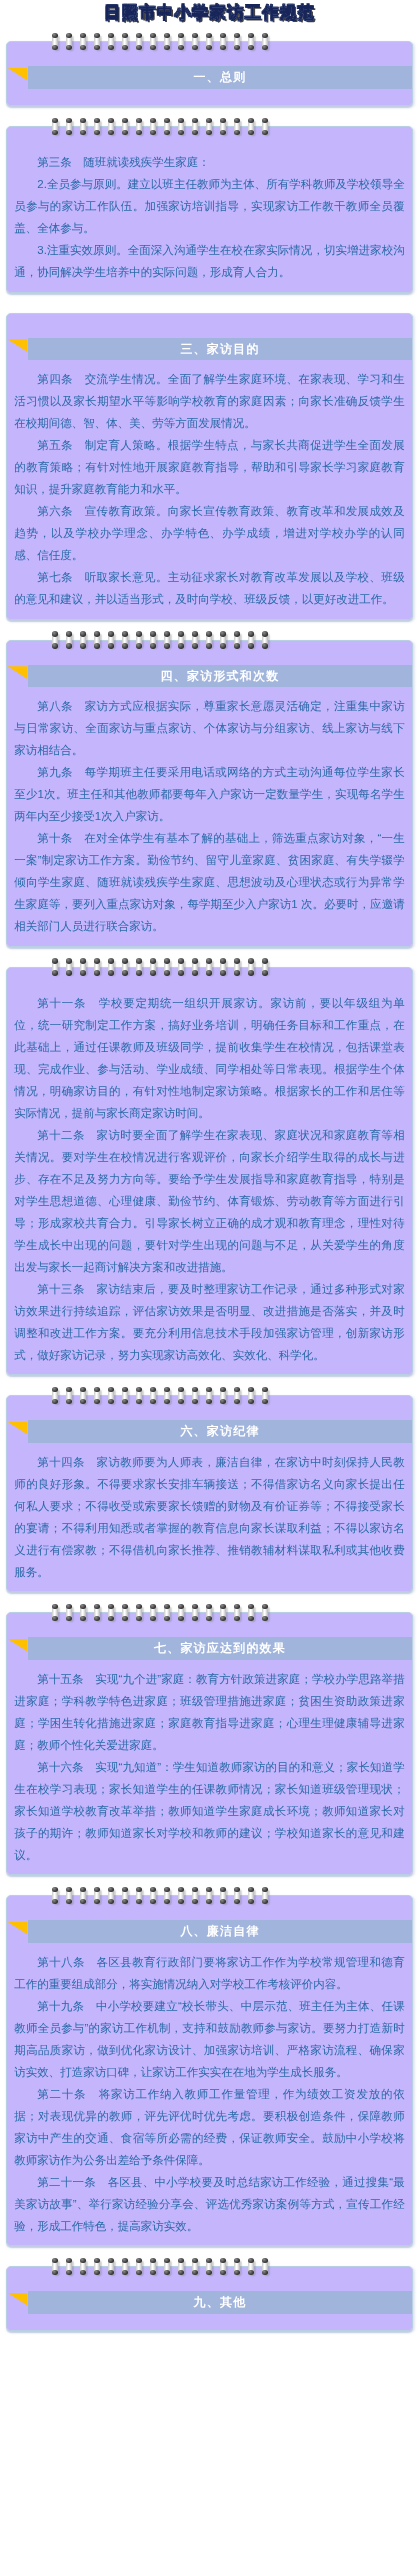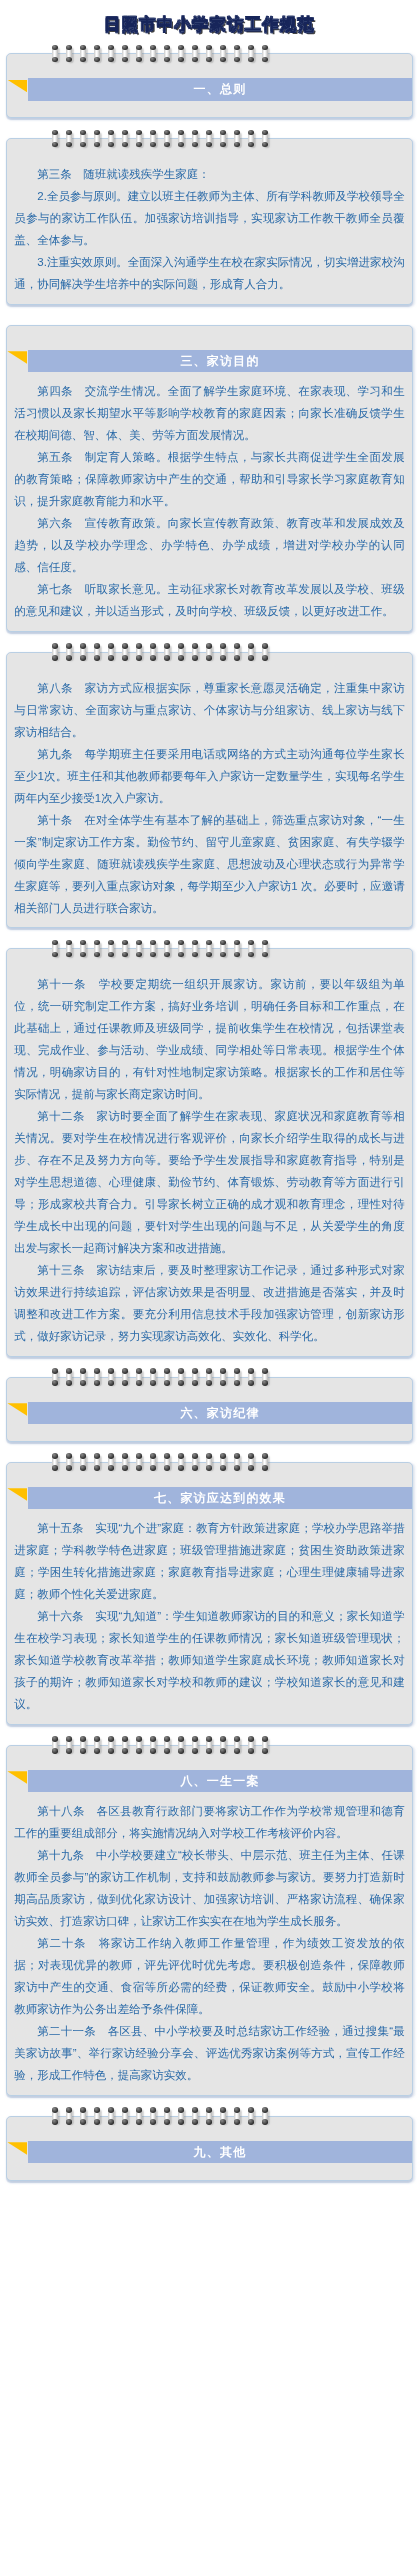--- a/index.html
+++ b/index.html
@@ -4,42 +4,42 @@
 <style>
   html, body { margin: 0; padding: 0; background: #ffffff; }
   body {
     width: 419px;
     margin: 0 auto;
     font-family: "Liberation Sans", "DejaVu Sans", sans-serif;
   }
 
   
   .page-title {
-    margin: 14px 0 0 0;
+    margin: 2px 0 0 0;
     text-align: center;
     font-size: 16.4px;
     font-weight: bold;
     letter-spacing: 1.2px;
     color: var(--title-fill-color, #c3d7ea);
     -webkit-text-stroke: 0.6px var(--title-outline-color, #17255a);
     text-shadow:
       -0.6px -0.6px 0 var(--title-outline-color, #17255a),
        0.6px -0.6px 0 var(--title-outline-color, #17255a),
       -0.6px  0.6px 0 var(--title-outline-color, #17255a),
        0.6px  0.6px 0 var(--title-outline-color, #17255a),
        1.8px  1.8px 0 rgba(35,35,35,.85);
   }
 
   main { padding-top: 17px; padding-bottom: 6px; }
 
   
   .card {
     position: relative;
     margin: 0 6px 20px 6px;
-    background: #e5e5e5;
+    background: #c4b5fd;
     border: 0.6px solid var(--card-border-color, #b9cfe4);
     border-radius: 4.9px;
     padding: 24px 0 8.5px 0;
     box-shadow: 0 1.2px 1.2px rgba(160,180,210,.5), 1.2px 1.8px 2.4px rgba(175,190,215,.35);
   }
 
   
   .rings {
     position: absolute;
     top: -8.5px;
@@ -162,21 +162,21 @@
   </article>
 
   <article class="card">
 
     <div class="banner">
       <span class="corner"></span>
       <h2>三、家访目的</h2>
     </div>
     <div class="content">
         <p>第四条　交流学生情况。全面了解学生家庭环境、在家表现、学习和生活习惯以及家长期望水平等影响学校教育的家庭因素；向家长准确反馈学生在校期间德、智、体、美、劳等方面发展情况。</p>
-        <p>第五条　制定育人策略。根据学生特点，与家长共商促进学生全面发展的教育策略；保障教师家访中产生的交通，帮助和引导家长学习家庭教育知识，提升家庭教育能力和水平。</p>
+        <p>第五条　制定育人策略。根据学生特点，与家长共商促进学生全面发展的教育策略；有针对性地开展家庭教育指导，帮助和引导家长学习家庭教育知识，提升家庭教育能力和水平。</p>
         <p>第六条　宣传教育政策。向家长宣传教育政策、教育改革和发展成效及趋势，以及学校办学理念、办学特色、办学成绩，增进对学校办学的认同感、信任度。</p>
         <p>第七条　听取家长意见。主动征求家长对教育改革发展以及学校、班级的意见和建议，并以适当形式，及时向学校、班级反馈，以更好改进工作。</p>
       </div>
   </article>
 
   <article class="card">
     <div class="rings">
         <span class="ring"></span>
         <span class="ring"></span>
         <span class="ring"></span>
@@ -187,20 +187,24 @@
         <span class="ring"></span>
         <span class="ring"></span>
         <span class="ring"></span>
         <span class="ring"></span>
         <span class="ring"></span>
         <span class="ring"></span>
         <span class="ring"></span>
         <span class="ring"></span>
         <span class="ring"></span>
       </div>
+    <div class="banner">
+      <span class="corner"></span>
+      <h2>四、家访形式和次数</h2>
+    </div>
     <div class="content">
         <p>第八条　家访方式应根据实际，尊重家长意愿灵活确定，注重集中家访与日常家访、全面家访与重点家访、个体家访与分组家访、线上家访与线下家访相结合。</p>
         <p>第九条　每学期班主任要采用电话或网络的方式主动沟通每位学生家长至少1次。班主任和其他教师都要每年入户家访一定数量学生，实现每名学生两年内至少接受1次入户家访。</p>
         <p>第十条　在对全体学生有基本了解的基础上，筛选重点家访对象，“一生一案”制定家访工作方案。勤俭节约、留守儿童家庭、贫困家庭、有失学辍学倾向学生家庭、随班就读残疾学生家庭、思想波动及心理状态或行为异常学生家庭等，要列入重点家访对象，每学期至少入户家访1 次。必要时，应邀请相关部门人员进行联合家访。</p>
       </div>
   </article>
 
   <article class="card">
     <div class="rings">
         <span class="ring"></span>
@@ -243,20 +247,23 @@
         <span class="ring"></span>
         <span class="ring"></span>
         <span class="ring"></span>
         <span class="ring"></span>
         <span class="ring"></span>
       </div>
     <div class="banner">
       <span class="corner"></span>
       <h2>六、家访纪律</h2>
     </div>
+    <div class="content">
+        <p>第十四条　家访教师要为人师表，廉洁自律，在家访中时刻保持人民教师的良好形象。不得要求家长安排车辆接送；不得借家访名义向家长提出任何私人要求；不得收受或索要家长馈赠的财物及有价证券等；不得接受家长的宴请；不得利用知悉或者掌握的教育信息向家长谋取利益；不得以家访名义进行有偿家教；不得借机向家长推荐、推销教辅材料谋取私利或其他收费服务。</p>
+      </div>
   </article>
 
   <article class="card">
     <div class="rings">
         <span class="ring"></span>
         <span class="ring"></span>
         <span class="ring"></span>
         <span class="ring"></span>
         <span class="ring"></span>
         <span class="ring"></span>
@@ -295,21 +302,21 @@
         <span class="ring"></span>
         <span class="ring"></span>
         <span class="ring"></span>
         <span class="ring"></span>
         <span class="ring"></span>
         <span class="ring"></span>
         <span class="ring"></span>
       </div>
     <div class="banner">
       <span class="corner"></span>
-      <h2>八、一生一案</h2>
+      <h2>八、廉洁自律</h2>
     </div>
     <div class="content">
         <p>第十八条　各区县教育行政部门要将家访工作作为学校常规管理和德育工作的重要组成部分，将实施情况纳入对学校工作考核评价内容。</p>
         <p>第十九条　中小学校要建立“校长带头、中层示范、班主任为主体、任课教师全员参与”的家访工作机制，支持和鼓励教师参与家访。要努力打造新时期高品质家访，做到优化家访设计、加强家访培训、严格家访流程、确保家访实效、打造家访口碑，让家访工作实实在在地为学生成长服务。</p>
         <p>第二十条　将家访工作纳入教师工作量管理，作为绩效工资发放的依据；对表现优异的教师，评先评优时优先考虑。要积极创造条件，保障教师家访中产生的交通、食宿等所必需的经费，保证教师安全。鼓励中小学校将教师家访作为公务出差给予条件保障。</p>
         <p>第二十一条　各区县、中小学校要及时总结家访工作经验，通过搜集“最美家访故事”、举行家访经验分享会、评选优秀家访案例等方式，宣传工作经验，形成工作特色，提高家访实效。</p>
       </div>
   </article>
 
   <article class="card">

